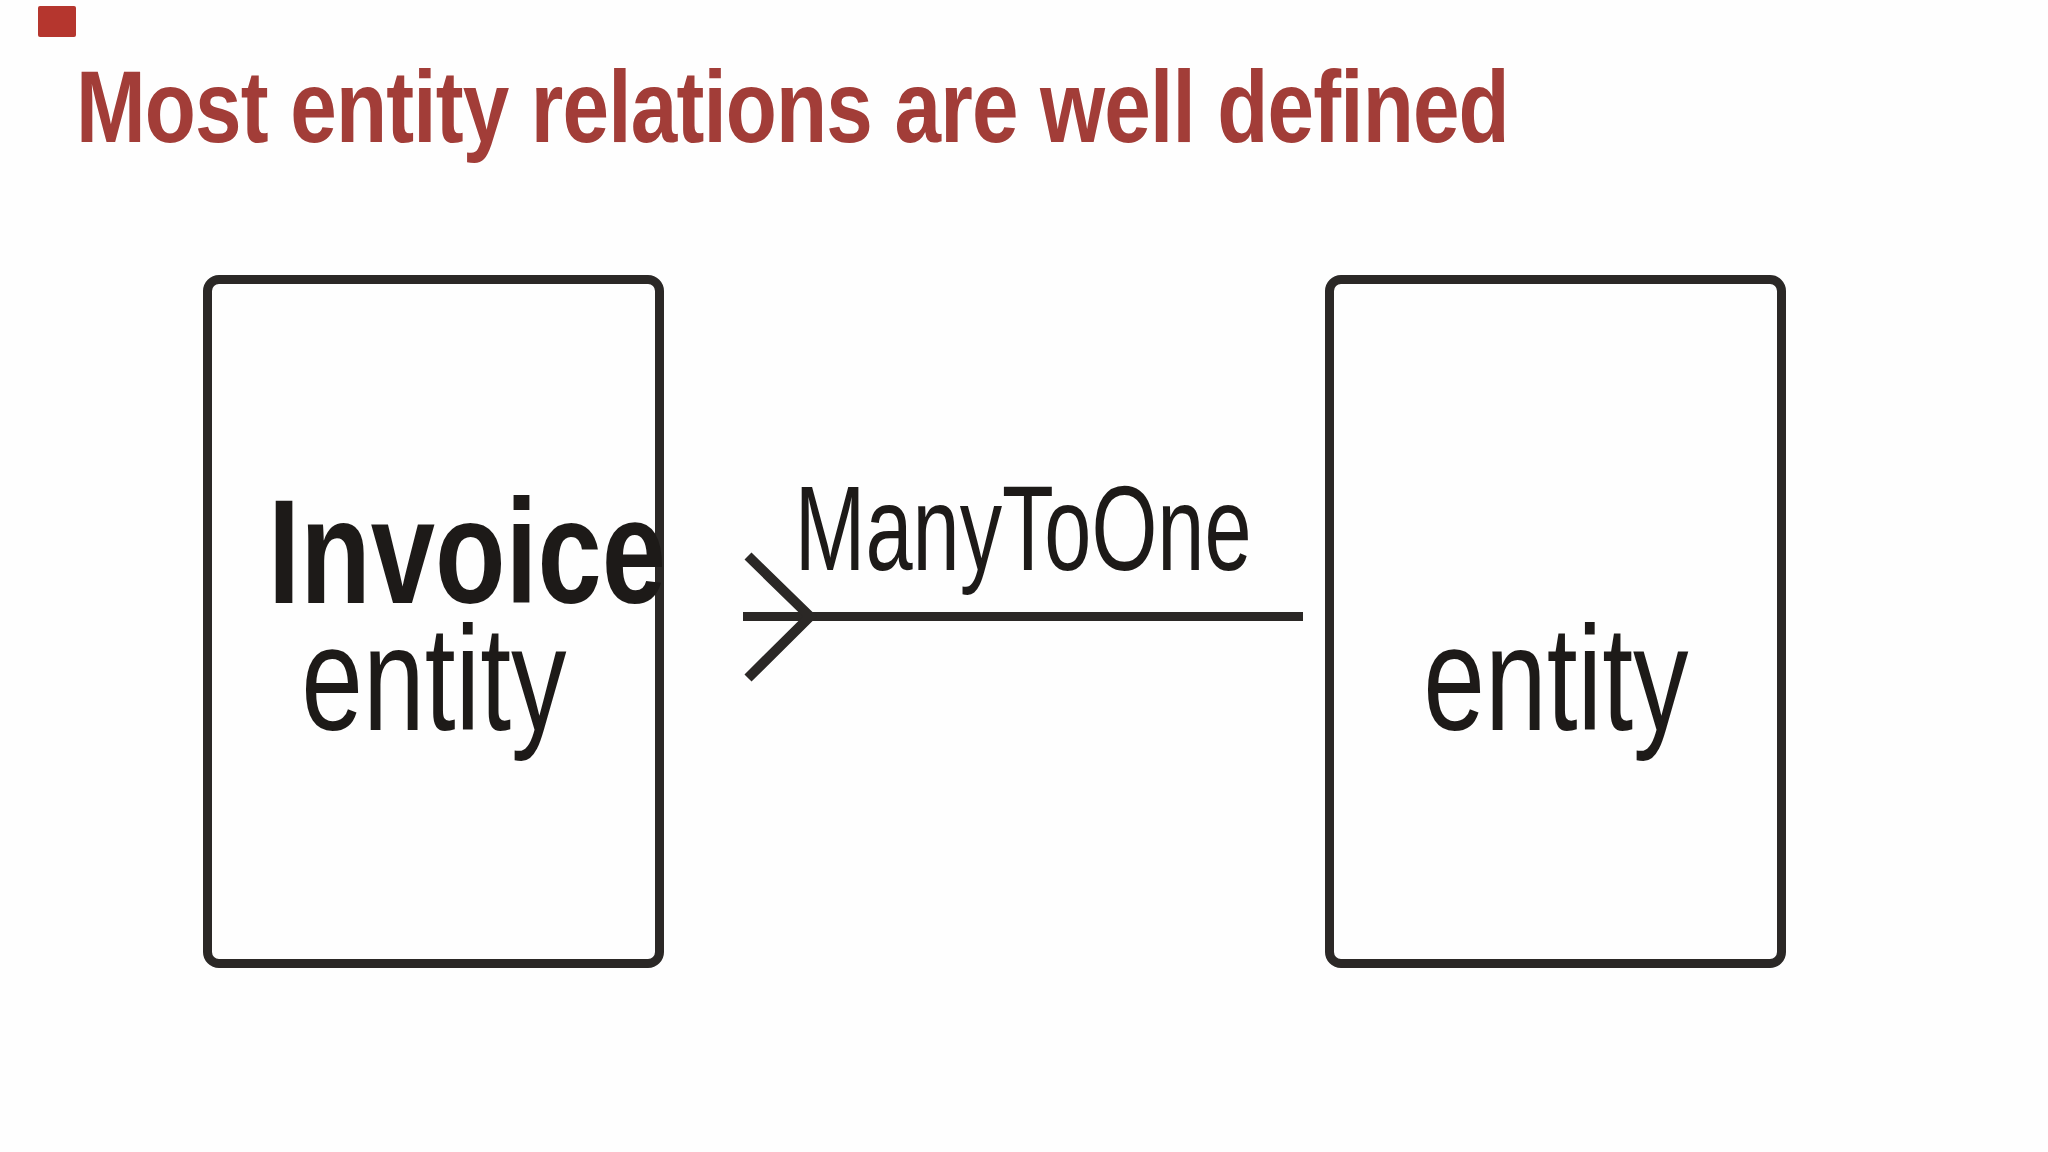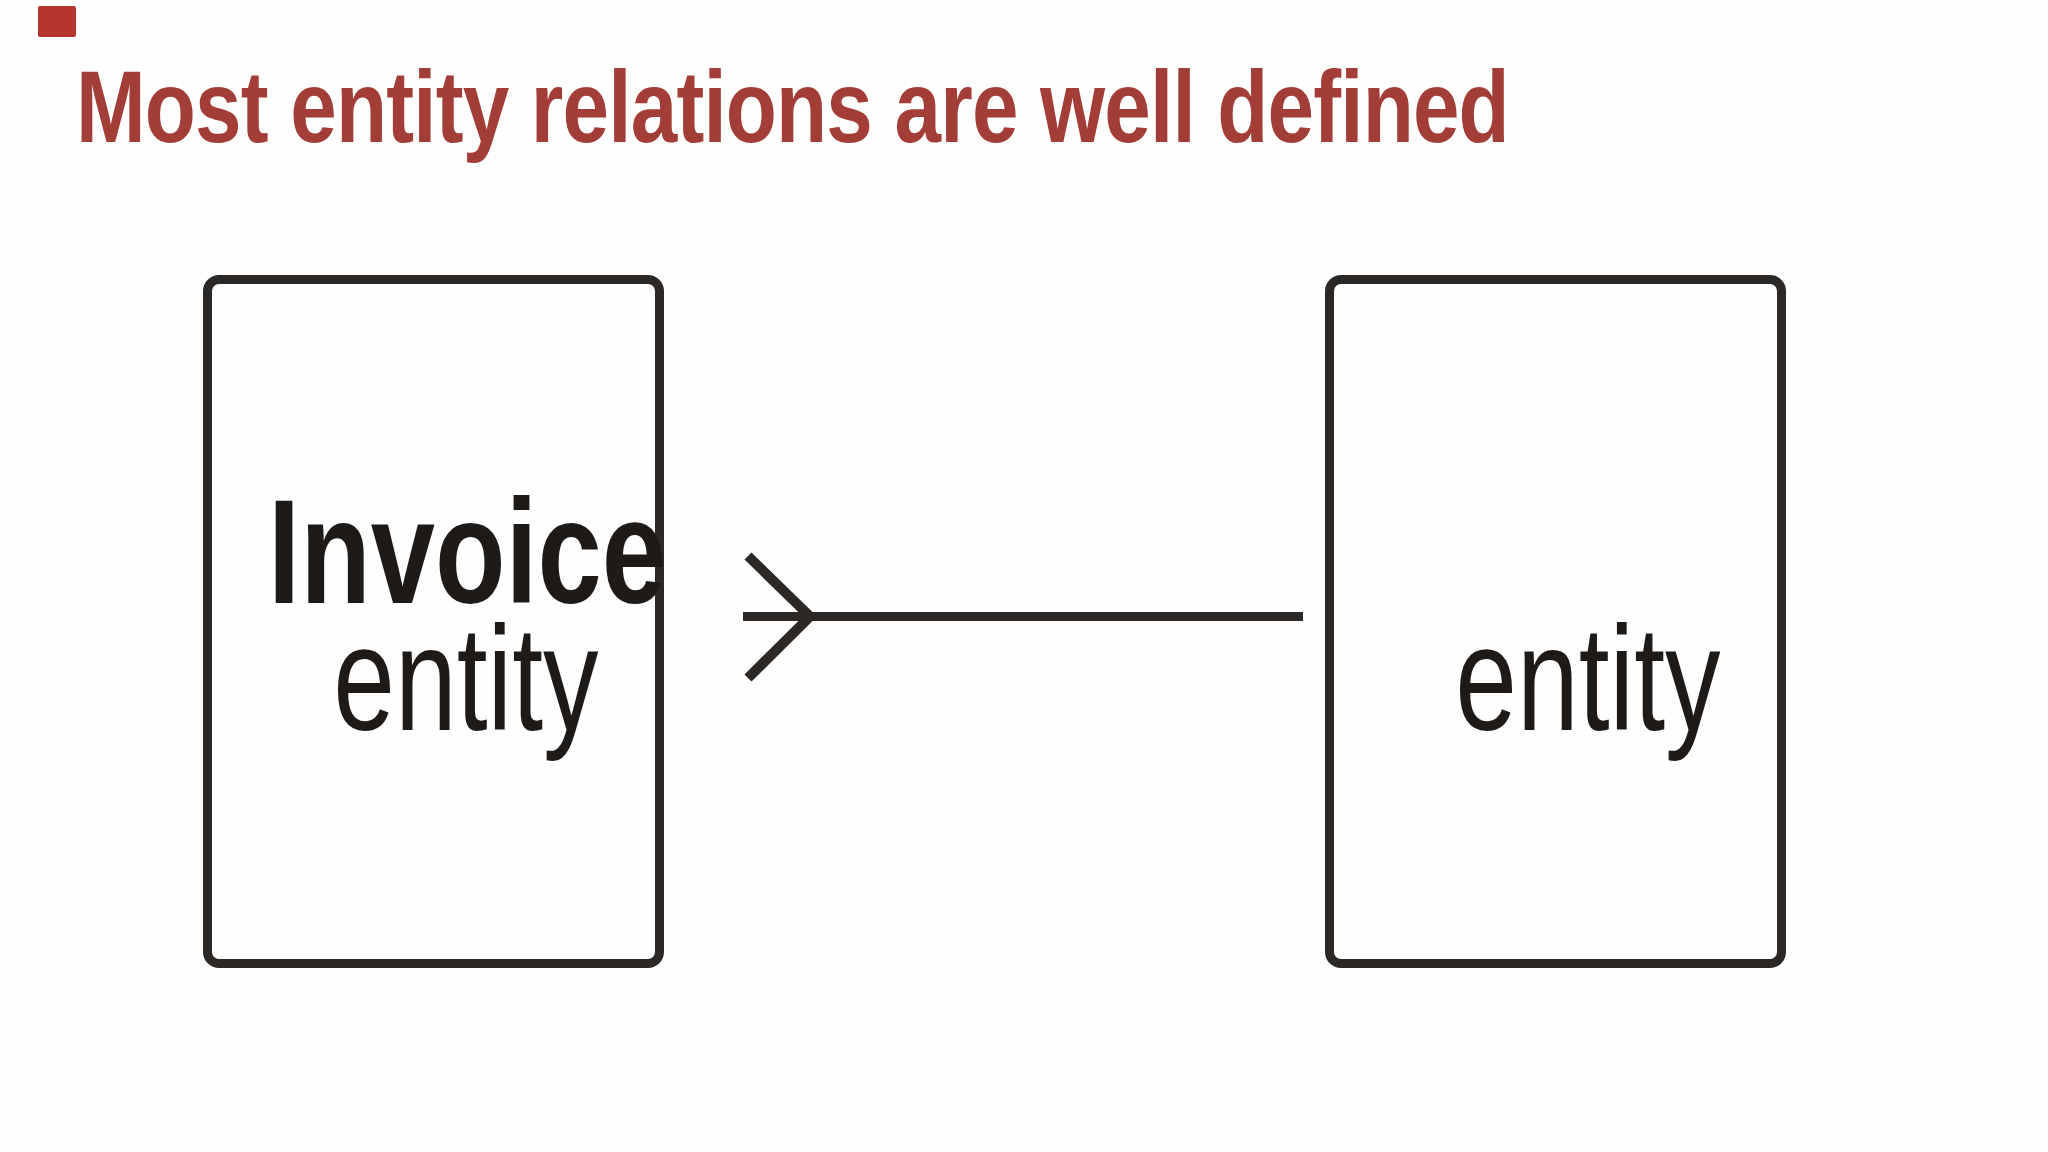--- a/index.html
+++ b/index.html
@@ -66,21 +66,20 @@
   }
   .entity-name {
     top: 194px; 
     font-size: 148px;
     font-weight: 700;
   }
   .entity-type {
     top: 321px; 
     font-size: 148px;
     font-weight: 400;
-    padding-left: 32px;
   }
   .entity-name .squeeze { transform: scaleX(0.78); }
   .entity-type .squeeze { transform: scaleX(0.75); }
   .squeeze {
     display: inline-block;
     transform-origin: center top;
   }
   
   .relation-label {
     position: absolute;
@@ -128,14 +127,17 @@
     <div class="entity-line entity-type">
       <span class="squeeze">entity</span>
     </div>
   </div>
 
   <svg class="connector-svg" viewBox="0 0 2048 1152" xmlns="http://www.w3.org/2000/svg" aria-hidden="true">
     <line class="stroke" x1="743" y1="616.5" x2="1303" y2="616.5" stroke="#2b2826" stroke-width="9"></line>
     <polyline class="stroke" points="748,556 810,616.5 748,678" fill="none" stroke="#2b2826" stroke-width="10" stroke-linejoin="miter" stroke-linecap="butt"></polyline>
   </svg>
 
+  <div class="relation-label">
+    <span class="squeeze">ManyToOne</span>
+  </div>
 
 </div>
 
 </body></html>

